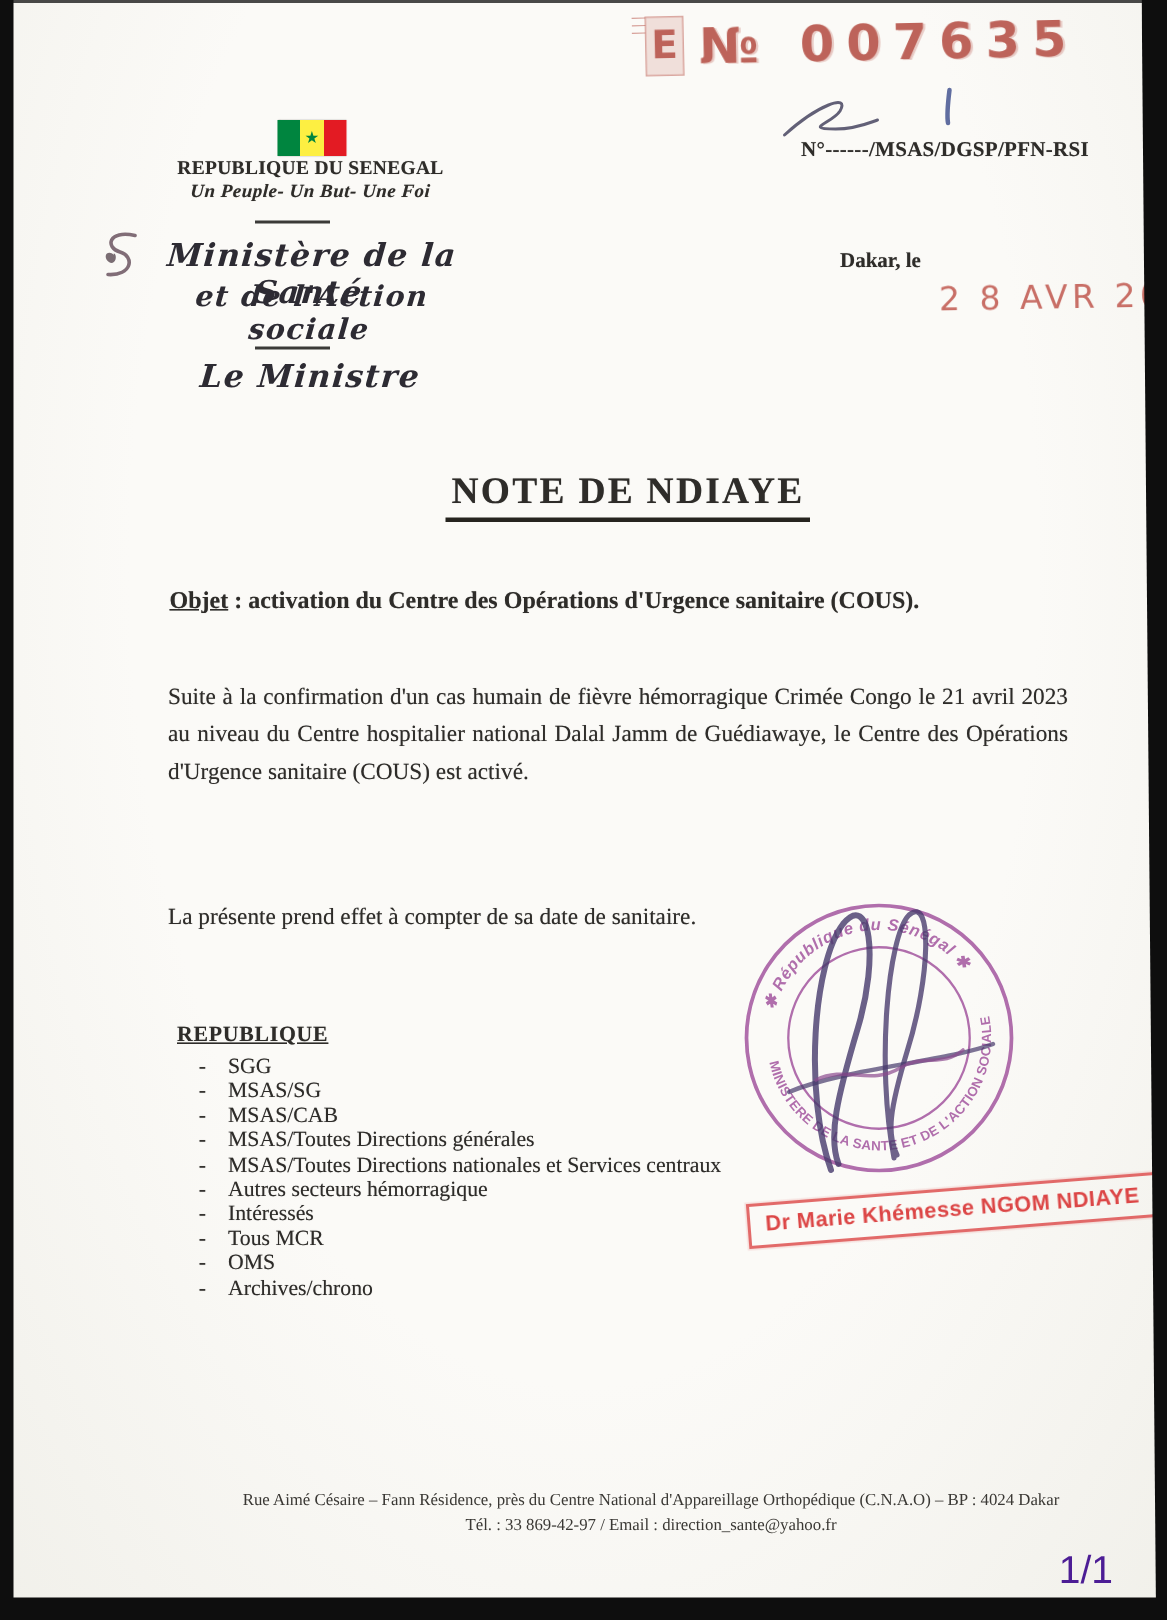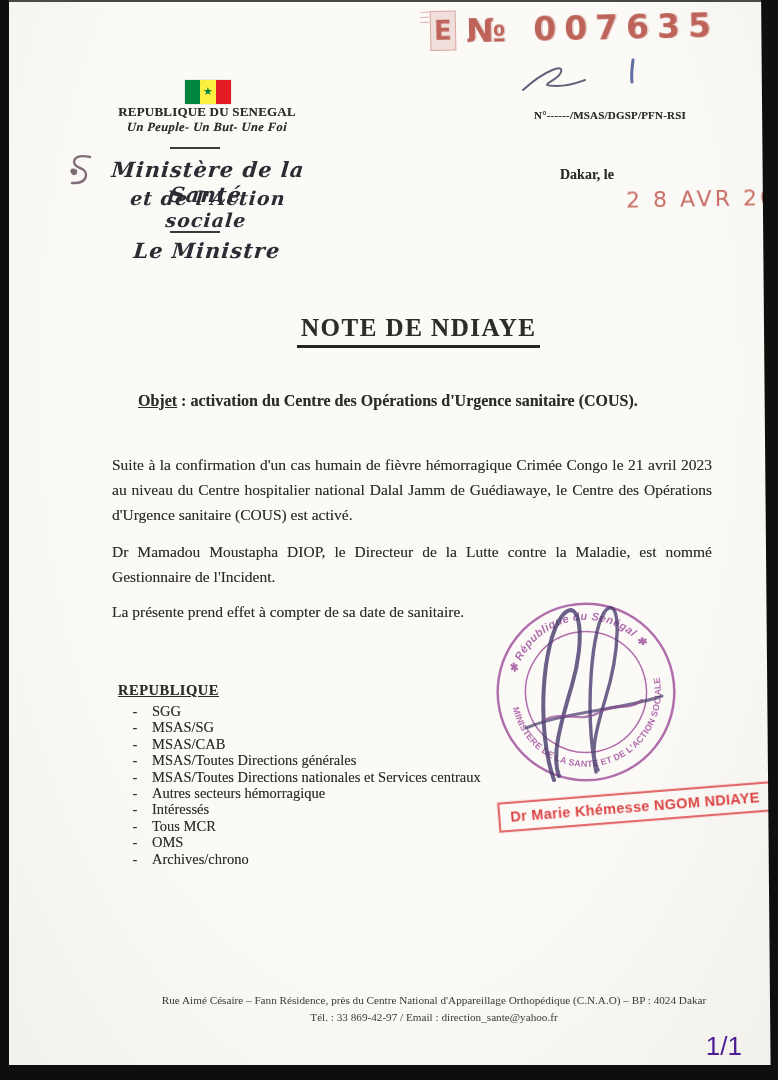--- a/index.html
+++ b/index.html
@@ -26,22 +26,22 @@
   .serial-emblem { width:26px; height:40px; background:rgba(181,79,69,.18);
                    border:1px solid rgba(181,79,69,.45);
                    font:700 26px "DejaVu Sans", sans-serif; color:#b54f45;
                    display:flex; align-items:center; justify-content:center; filter:blur(.4px); }
   .serial-number { font:600 33px "DejaVu Sans", sans-serif; letter-spacing:8px;
                    text-shadow:1.5px .5px 0 rgba(181,79,69,.3); filter:blur(.3px); }
   .serial-tick { position:absolute; left:-12px; top:2px; font:400 9px "DejaVu Sans",sans-serif;
                  color:rgba(181,79,69,.6); transform:rotate(90deg); letter-spacing:2px; }
 
   
-  .ref-line { position:absolute; left:534px; top:93px; font-weight:700; font-size:11px;
-              letter-spacing:.2px;margin-top:16px; }
+  .ref-line { position:absolute; left:534px; top:93px; font-weight:700; font-size:14px;
+              letter-spacing:.2px; }
   .ref-sign { position:absolute; left:505px; top:52px; z-index:2; }
 
   
   .flag { position:absolute; left:185px; top:80px; width:46px; height:24px; display:flex;
           box-shadow:0 0 1px rgba(0,0,0,.4); }
   .flag .stripe { flex:1; }
   .flag .star { position:absolute; left:50%; top:50%; transform:translate(-50%,-52%);
                 font:11px "DejaVu Sans",sans-serif; line-height:1; }
   .hdr-center { position:absolute; left:92px; width:230px; text-align:center; }
   .republic { top:104px; font-weight:700; font-size:13px; letter-spacing:.2px; }
@@ -61,21 +61,21 @@
   .date-stamp { position:absolute; left:626px; top:186px; color:#c4635a;
                 font:400 22px "DejaVu Sans",sans-serif; letter-spacing:3px;
                 transform:rotate(-1deg); opacity:.92; filter:blur(.3px); white-space:nowrap; }
 
   
   .doc-title { position:absolute; left:297px; top:314px; font-weight:700; font-size:25px;
                letter-spacing:1.5px; border-bottom:3px solid #26241f; padding:0 4px 3px 4px; }
 
   
   .subject { position:absolute; left:113px; top:392px; font-weight:700; font-size:16px; }
-  .subject .u { text-decoration:underline;margin-left:25px; }
+  .subject .u { text-decoration:underline; }
   .para { position:absolute; left:112px; width:600px; text-align:justify;
           font-size:15.5px; line-height:1.6;margin-top:17px; }
   .para-1 { top:436px; } .para-2 { top:523px; } .para-3 { top:583px; }
 
   
   .amp { position:absolute; left:118px; top:682px; font-size:14.5px; }
   .amp-title { font-weight:700; text-decoration:underline; letter-spacing:.5px;
                margin-bottom:4px; }
   .amp-row { display:flex; line-height:16.4px; }
   .amp-row .dash { width:34px; text-align:center; }
@@ -146,21 +146,20 @@
     </svg>
 
     <div class="place-date ink">Dakar, le</div>
     <div class="date-stamp">2 8 AVR 2023</div>
 
     <div class="doc-title ink">NOTE DE NDIAYE</div>
 
     <div class="subject ink"><span class="u">Objet</span><span> : activation du Centre des Opérations d'Urgence sanitaire (COUS).</span></div>
 
     <div class="para para-1 ink">Suite à la confirmation d'un cas humain de fièvre hémorragique Crimée Congo le 21 avril 2023 au niveau du Centre hospitalier national Dalal Jamm de Guédiawaye, le Centre des Opérations d'Urgence sanitaire (COUS) est activé.</div>
-    <div class="para para-2 ink">Dr Mamadou Moustapha DIOP, le Directeur de la Lutte contre la Maladie, est nommé Gestionnaire de l'Incident.</div>
     <div class="para para-3 ink">La présente prend effet à compter de sa date de sanitaire.</div>
 
     <svg class="round-stamp" viewBox="0 0 200 200">
       <circle class="ring-outer" cx="100" cy="100" r="92"></circle>
       <circle class="ring-inner" cx="100" cy="100" r="63"></circle>
       <defs>
         <path id="arcTop" d="M 25,100 A 75,75 0 0 1 175,100"></path>
         <path id="arcBottom" d="M 22,100 A 78,78 0 0 0 178,100"></path>
       </defs>
       <text class="stamp-top-text"><textPath href="#arcTop" startOffset="50%" text-anchor="middle">✱ République du Sénégal ✱</textPath></text>

